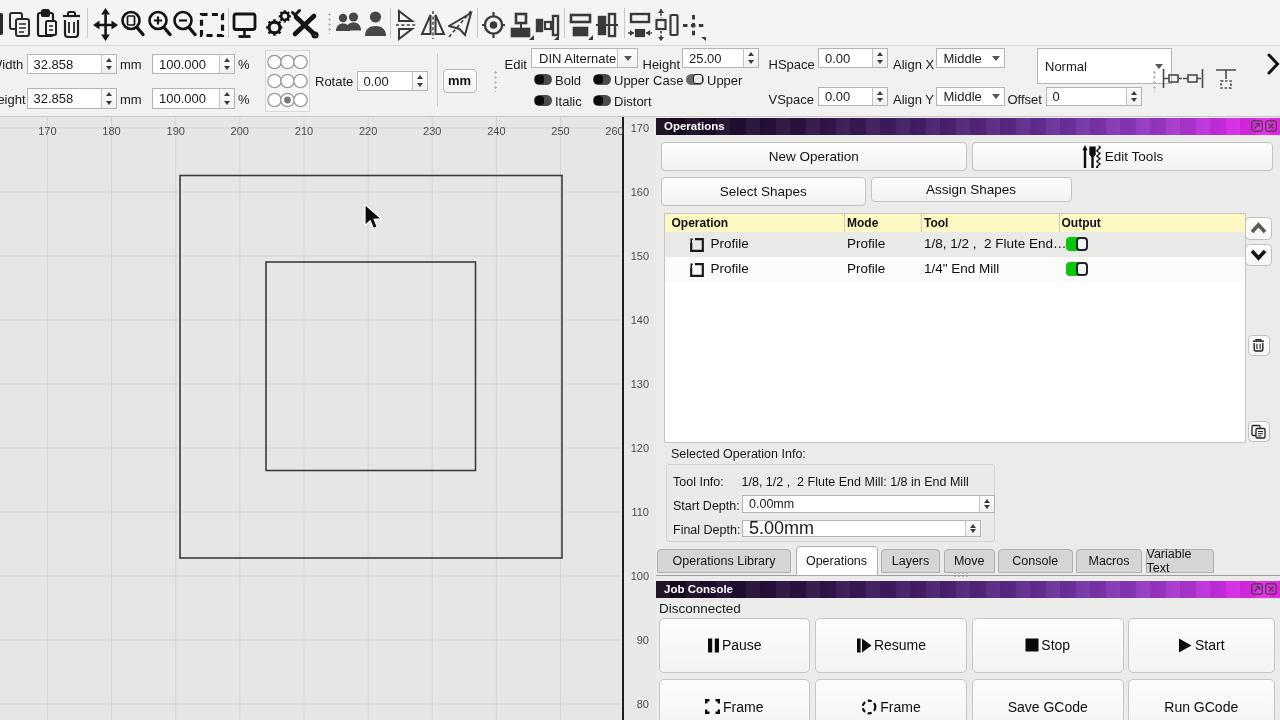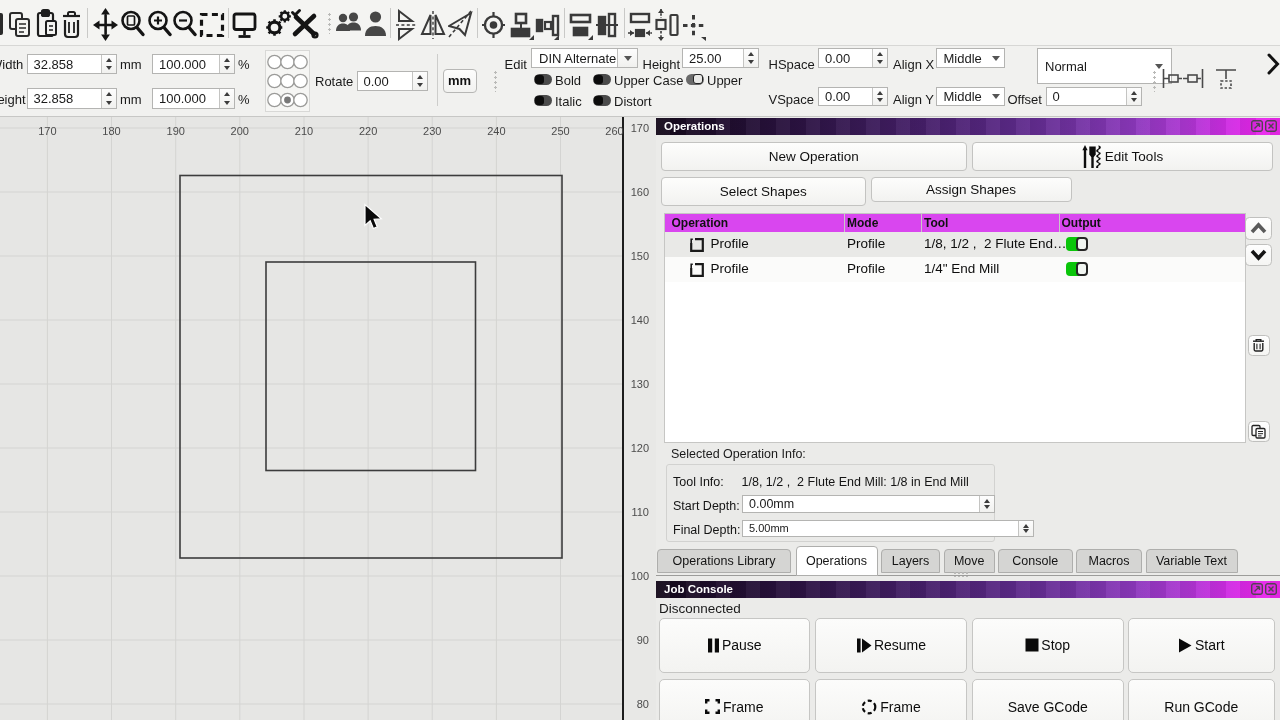--- a/index.html
+++ b/index.html
@@ -347,21 +347,21 @@
         <path d="M3 0l2.6 5.2H0.4z"></path>
         <rect x="1.8" y="4.5" width="2.4" height="18.5"></rect>
         <path d="M7.3 1.5h6.4v8l-1.9 2.4h-2.6L7.3 9.5z"></path>
         <rect x="9.3" y="11" width="2.4" height="12"></rect>
         <path d="M16.2 0.5c2.2.1 2.9 1.3 2.5 2.6-.4 1.3-2.2 1.2-2.5 2.6-.3 1.5 2.9 1.2 2.5 2.7-.3 1.3-2.2 1.2-2.5 2.6-.3 1.5 2.9 1.2 2.5 2.7-.3 1.3-2.2 1.2-2.5 2.6-.3 1.5 2.9 1.2 2.5 2.7-.3 1.3-2.2 1.2-2.5 2.6-.2 1.4.5 2.4.5 2.4h-2.2s-.6-1-.3-2.4c.3-1.4 2.2-1.2 2.5-2.6.3-1.5-2.8-1.2-2.5-2.7.3-1.4 2.2-1.2 2.5-2.6.3-1.5-2.8-1.2-2.5-2.7.3-1.4 2.2-1.2 2.5-2.6.3-1.5-2.8-1.2-2.5-2.7.3-1.4 2.2-1.2 2.5-2.6.3-1.4-.5-2.6-.5-2.6z"></path>
       </svg>
     Edit Tools</div>
   <div class="btn" style="left:661px;top:177px;width:204.5px;height:29px">Select Shapes</div>
   <div class="btn" style="left:870.5px;top:177px;width:201px;height:25px">Assign Shapes</div>
   <div class="abs" style="left:663.5px;top:212.5px;width:582px;height:230.5px;background:#fff;border:1px solid #c6c6c4;box-sizing:border-box;">
-    <div class="abs" style="left:0;top:0;width:580px;height:18px;background:#d946ef;border-bottom:1px solid #c9c9c7;font-size:12px;font-weight:bold;color:#111">
+    <div class="abs" style="left:0;top:0;width:580px;height:18px;background:#fef9c3;border-bottom:1px solid #c9c9c7;font-size:12px;font-weight:bold;color:#111">
       <span class="abs" style="left:7px;top:2px">Operation</span>
       <span class="abs" style="left:182.5px;top:2px">Mode</span>
       <span class="abs" style="left:259.5px;top:2px">Tool</span>
       <span class="abs" style="left:397px;top:2px">Output</span>
       <span class="abs" style="left:179.5px;top:0;width:1px;height:18px;background:#c9c9c7"></span>
       <span class="abs" style="left:256.5px;top:0;width:1px;height:18px;background:#c9c9c7"></span>
       <span class="abs" style="left:394px;top:0;width:1px;height:18px;background:#c9c9c7"></span>
     </div>
     <div class="abs" style="left:0;top:18px;width:580px;height:25px;background:#e9e9e7;font-size:13.5px;color:#0d0d0d">
       <svg class="abs" style="left:25px;top:6px" width="14" height="14" viewBox="0 0 14 14" fill="none" stroke="#1a1a1a" stroke-width="2.2">
@@ -414,33 +414,33 @@
   <div class="lbl" style="left:671px;top:447px;font-size:12.5px">Selected Operation Info:</div>
   <div class="abs" style="left:665.5px;top:464px;width:329.5px;height:78px;background:#eaeae8;border:1px solid #d2d2d0;border-radius:3px;box-sizing:border-box;">
     <span class="abs" style="left:6.5px;top:10px;font-size:12.5px">Tool Info:</span>
     <span class="abs" style="left:75px;top:10px;font-size:12.5px;white-space:nowrap">1/8, 1/2 ,&nbsp; 2 Flute End Mill: 1/8 in End Mill</span>
     <span class="abs" style="left:6.5px;top:33.5px;font-size:12.5px">Start Depth:</span>
     <div class="inp" style="left:75.5px;top:30px;width:253px;height:17.5px;font-size:12.5px">
         <span class="v">0.00mm</span>
         <span class="stp"></span>
       </div>
     <span class="abs" style="left:6.5px;top:57.5px;font-size:12.5px">Final Depth:</span>
-    <div class="inp" style="left:75.5px;top:54.5px;width:292px;height:17.5px;font-size:11px">
+    <div class="inp" style="left:75.5px;top:54.5px;width:239px;height:17.5px;font-size:18px">
         <span class="v">5.00mm</span>
         <span class="stp"></span>
       </div>
   </div>
   <div class="abs" style="left:656px;top:575px;width:624px;height:1px;background:#9c9c9a"></div>
   <div class="tab" style="left:657px;width:134px">Operations Library</div>
   <div class="tab" style="left:795.5px;top:546px;width:82px;height:30px;background:#fff;z-index:2">Operations</div>
   <div class="tab" style="left:881px;width:59px">Layers</div>
   <div class="tab" style="left:944px;width:50.5px">Move</div>
   <div class="tab" style="left:997.5px;width:75.5px">Console</div>
   <div class="tab" style="left:1076px;width:66px">Macros</div>
-  <div class="tab" style="left:1145.5px;width:92px">Variable Text</div>
+  <div class="tab" style="left:1145.5px;width:68px">Variable Text</div>
   <div class="dots" style="left:953px;top:571px;width:16px;height:6px;background-size:4px 4px;z-index:3"></div>
   <div class="ttl" style="top:580.5px"><span class="t">Job Console</span>
     <svg class="ic" style="right:17px;border:none;width:12px;height:12px" viewBox="0 0 12 12" stroke="#534253" fill="none" stroke-width="1.4">
         <rect x="0.7" y="0.7" width="10.6" height="10.6" rx="2"></rect>
         <path d="M3.5 8.5L8.5 3.5M8.5 3.5H5M8.5 3.5V7"></path>
       </svg>
     <svg class="ic" style="right:3px;border:none;width:12px;height:12px" viewBox="0 0 12 12" stroke="#534253" fill="none" stroke-width="1.4">
         <rect x="0.7" y="0.7" width="10.6" height="10.6" rx="2"></rect>
         <path d="M3.5 3.5l5 5M8.5 3.5l-5 5"></path>
       </svg>

